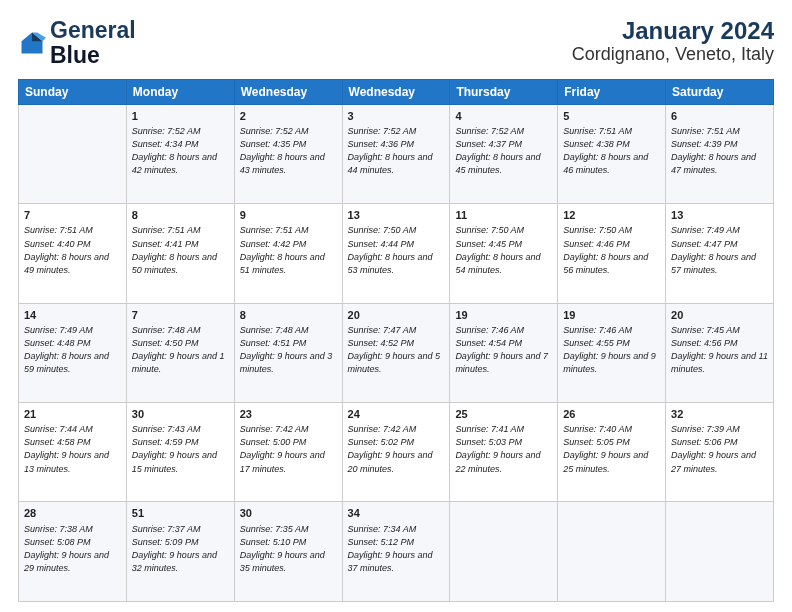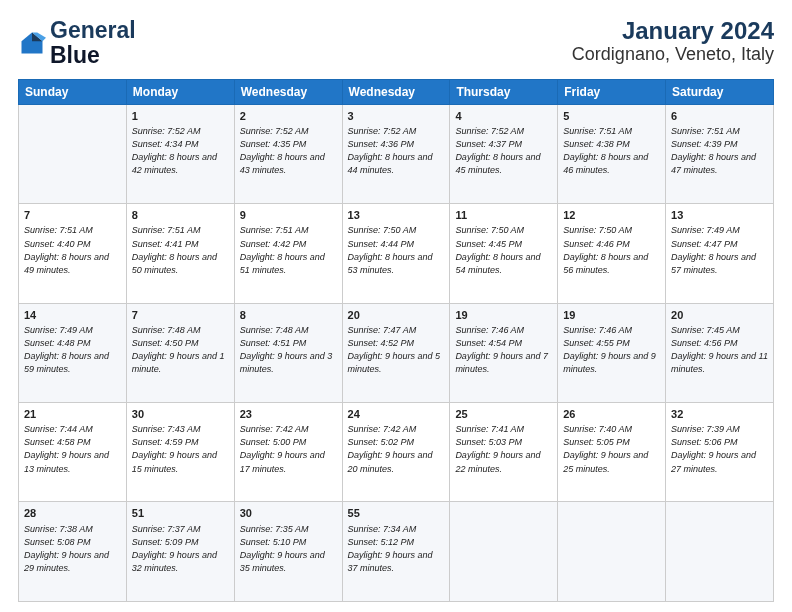--- a/index.html
+++ b/index.html
@@ -258,21 +258,21 @@
           </td>
           <td>
             <span class="day-num">51</span>
             <div class="cell-content">Sunrise: 7:37 AM<br>Sunset: 5:09 PM<br>Daylight: 9 hours and 32 minutes.</div>
           </td>
           <td>
             <span class="day-num">30</span>
             <div class="cell-content">Sunrise: 7:35 AM<br>Sunset: 5:10 PM<br>Daylight: 9 hours and 35 minutes.</div>
           </td>
           <td>
-            <span class="day-num">55</span>
+            <span class="day-num">34</span>
             <div class="cell-content">Sunrise: 7:34 AM<br>Sunset: 5:12 PM<br>Daylight: 9 hours and 37 minutes.</div>
           </td>
           <td class="empty-cell"></td>
           <td class="empty-cell"></td>
           <td class="empty-cell"></td>
         </tr>
       </tbody>
   </table>
 </div>
 

